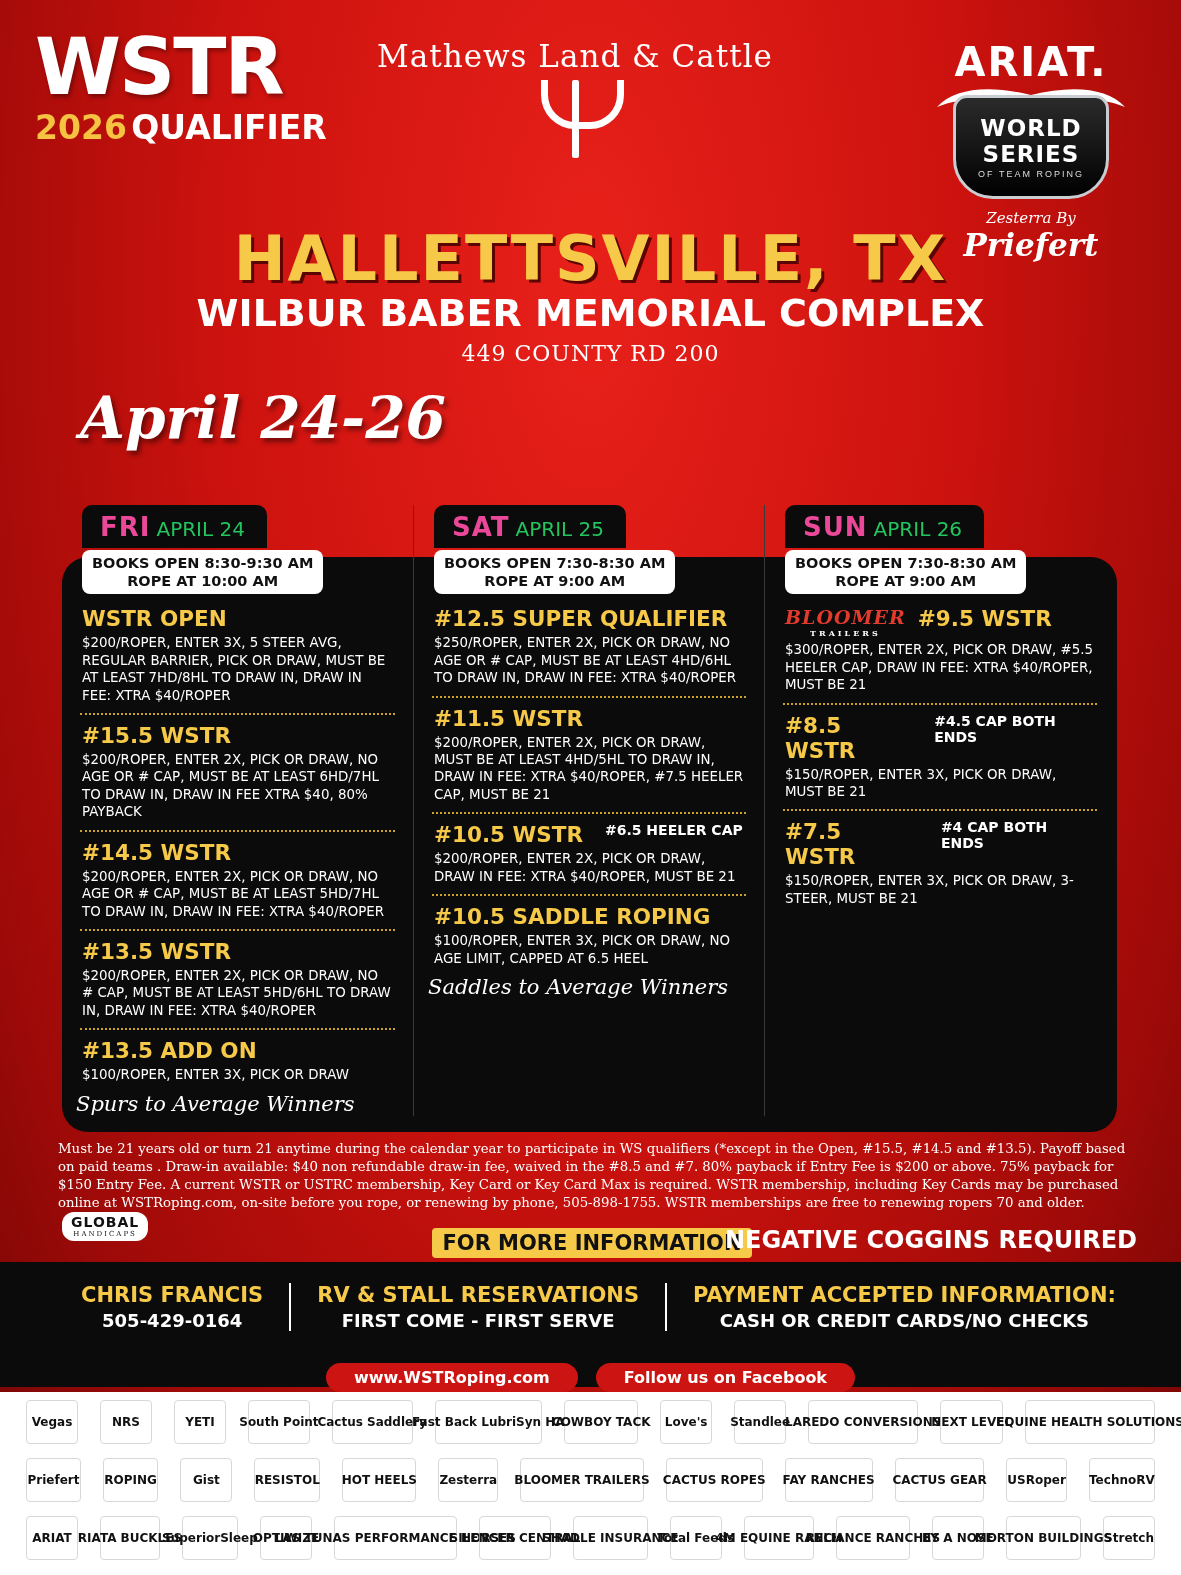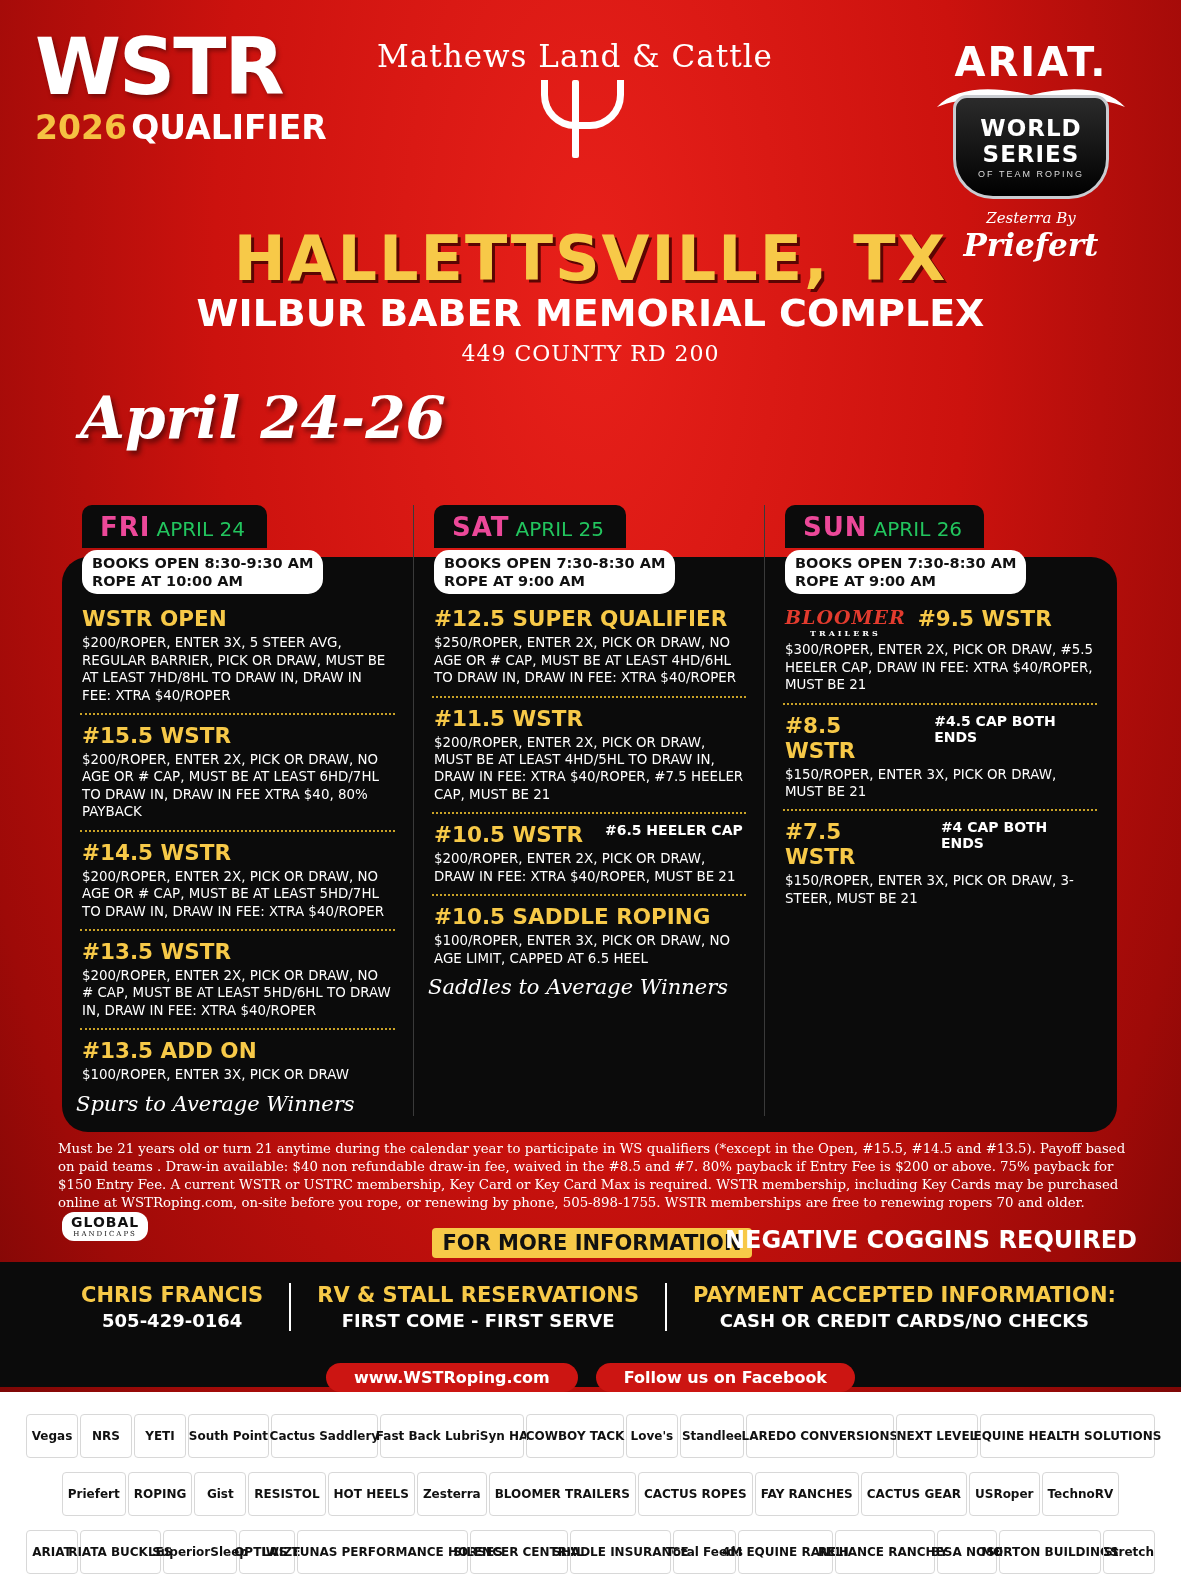--- a/index.html
+++ b/index.html
@@ -109,23 +109,23 @@
     padding:7px 22px 6px 18px; margin-left:6px;
   }
   .daytag .d {
     font-family:"DejaVu Sans", sans-serif; font-weight:bold; font-size:26px; color:#ec4899;
     letter-spacing:1px;
   }
   .daytag .dt {
     font-family:"DejaVu Sans", sans-serif; font-size:20px; color:#22c55e; margin-left:6px;
   }
   .books {
-    background:#fff; color:#111; border-radius:15px; padding:5px 10px 4px;
+    background:#fff; color:#111; border-radius:8px; padding:5px 10px 4px;
     font-family:"DejaVu Sans", sans-serif; font-weight:bold; font-size:14.5px;
-    line-height:1.22; display:inline-block; margin:2px 0 12px 6px;
+    line-height:1.22; display:inline-block; margin:2px 0 12px 6px;text-align:center;
   }
   .ev { margin:0 6px 8px 6px; }
   .ev-title {
     font-family:"DejaVu Sans", sans-serif; font-weight:bold; font-size:21.5px;
     color:#f7c948; letter-spacing:0px;
   }
   .ev-sub {
     font-family:"DejaVu Sans", sans-serif; font-weight:bold; font-size:14px;
     color:#fff; margin-left:10px;
   }
@@ -189,21 +189,21 @@
   }
   .pill {
     background:#cc1512; color:#fff; border-radius:16px; padding:5px 28px;
     font-family:"DejaVu Sans",sans-serif; font-weight:bold; font-size:16px;
   }
   
   .sponsors {
     position:absolute; left:0; top:1392px; width:100%; height:183px; background:#fff;
     padding:8px 26px 4px;
   }
-  .sprow { display:flex; justify-content:center; align-items:flex-end; gap:2px; height:58px; }
+  .sprow { display:flex; justify-content:center; align-items:flex-start; gap:22px; height:58px; }
   .sp {
     font-family:"DejaVu Sans",sans-serif; font-weight:bold; font-size:12px;
     color:#111; text-align:center; line-height:1.05;
     border:1px solid #d8d8d8; border-radius:4px;
     padding:4px 5px; min-width:52px; height:44px;
     display:flex; align-items:center; justify-content:center; white-space:nowrap;
   }
 </style>
 </head>
 <body>

